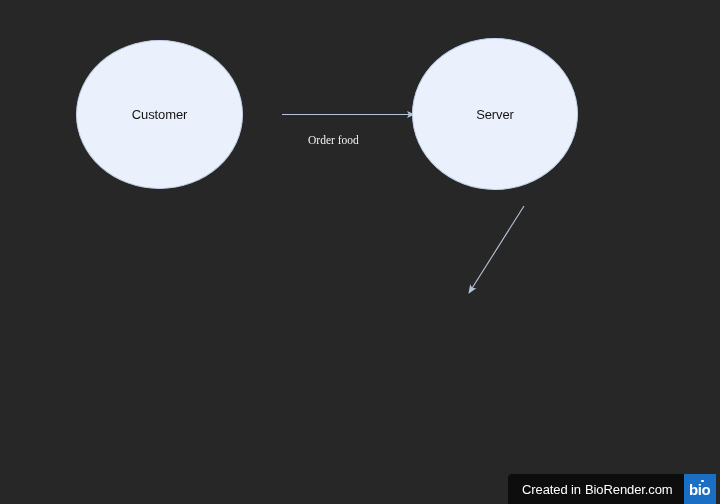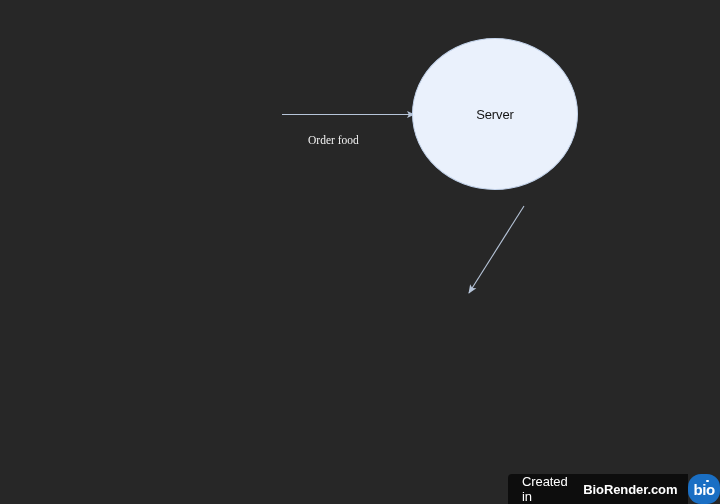--- a/index.html
+++ b/index.html
@@ -115,29 +115,28 @@
     display: flex;
     align-items: center;
     padding: 0 11px 0 14px;
     color: #ffffff;
     font-family: "Liberation Sans", sans-serif;
     font-size: 13px;
     letter-spacing: -0.1px;
   }
 
   #watermark-prefix { font-weight: 400; }
-  #watermark-brand { font-weight: bold; margin-left: 4px; }
+  #watermark-brand { font-weight: normal; margin-left: 4px; }
 
   #watermark-logo {
     background: #1a6fc4;
     width: 32px;
     display: flex;
     align-items: center;
     justify-content: center;
-    border-radius: 13px;
   }
 
   #watermark-logo-text {
     color: #ffffff;
     font-family: "Liberation Sans", sans-serif;
     font-weight: bold;
     font-size: 15px;
     letter-spacing: -0.4px;
     position: relative;
   }
@@ -165,20 +164,23 @@
       <marker id="arrowhead-diag" markerWidth="9" markerHeight="9" refX="8" refY="4.5" orient="auto" markerUnits="userSpaceOnUse">
         <path d="M0,0.8 L9,4.5 L0,8.2 L2,4.5 Z" fill="#b6c4d8"></path>
       </marker>
     </defs>
 
     <line x1="282" y1="114.5" x2="414" y2="114.5" stroke="#b6c4d8" stroke-width="1.1" marker-end="url(#arrowhead-right)"></line>
 
     <line x1="524" y1="206" x2="469" y2="293" stroke="#b6c4d8" stroke-width="1.1" marker-end="url(#arrowhead-diag)"></line>
   </svg>
 
+  <div class="node" id="node-customer">
+    <span class="node-label">Customer</span>
+  </div>
 
   <div class="node" id="node-server">
     <span class="node-label">Server</span>
   </div>
 
 
   <div class="edge-label" id="edge-label-order-food">Order food</div>
 
 
   <div id="biorender-watermark">

